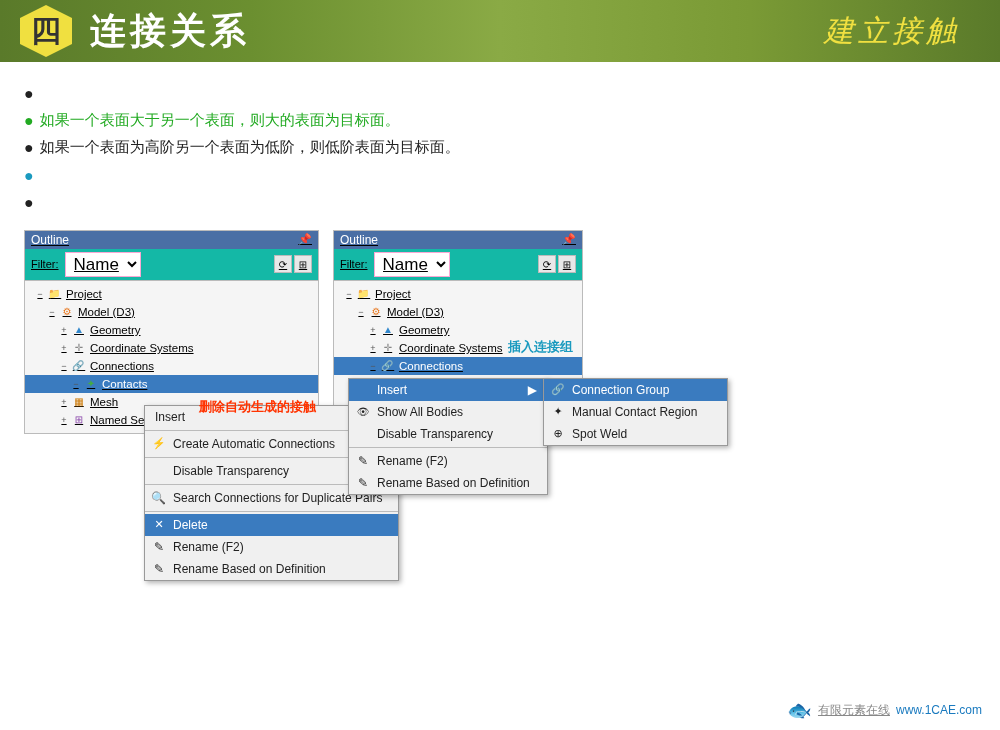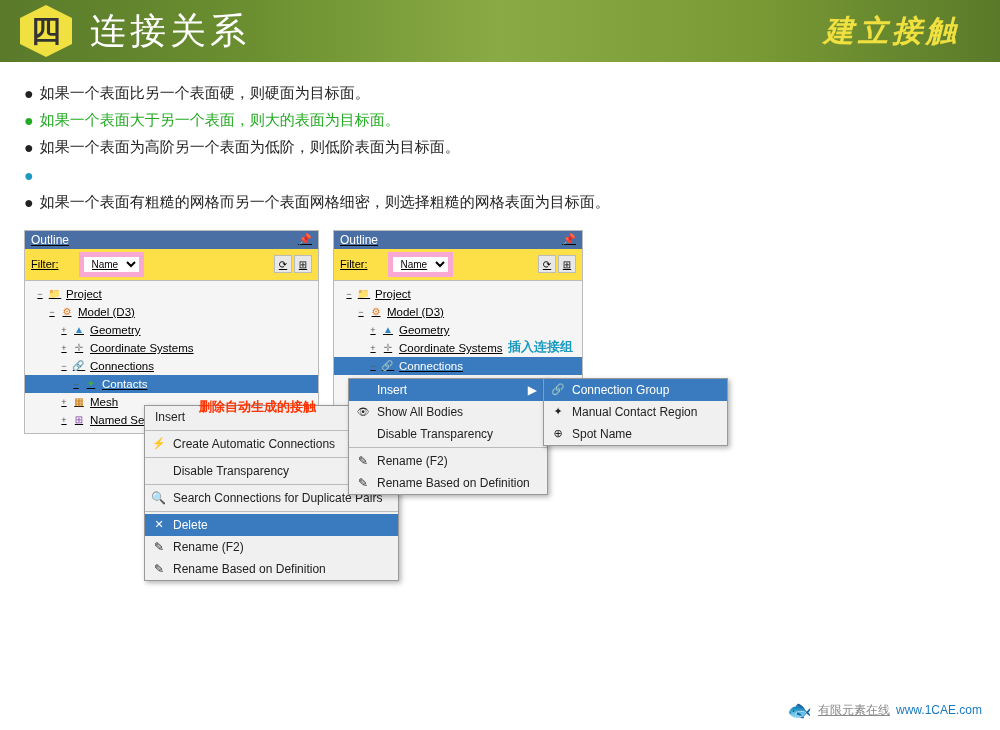--- a/index.html
+++ b/index.html
@@ -31,30 +31,30 @@
       display: flex;
       align-items: center;
       justify-content: center;
       clip-path: polygon(50% 0%, 100% 25%, 100% 75%, 50% 100%, 0% 75%, 0% 25%);
       margin-right: 18px;
       flex-shrink: 0;
     }
     .header-title {
       color: #fff;
       font-size: 36px;
-      font-weight: normal;
+      font-weight: bold;
       letter-spacing: 4px;
     }
     .header-subtitle {
       position: absolute;
       right: 40px;
       color: #f0e040;
       font-size: 30px;
       font-style: italic;
-      font-weight: bold;
+      font-weight: normal;
       letter-spacing: 4px;
     }
 
     
     .content {
       padding: 18px 24px 10px 24px;
       background: #fff;
     }
 
     .bullet-list {
@@ -94,33 +94,33 @@
     .outline-titlebar {
       background: #4a6fa5;
       color: #fff;
       font-size: 12px;
       padding: 2px 6px;
       display: flex;
       justify-content: space-between;
       align-items: center;
     }
     .outline-filter {
-      background: #fde047;
+      background: #14b8a6;
       border-bottom: 1px solid #bbb;
       padding: 3px 6px;
       display: flex;
       align-items: center;
-      gap: 20px;
+      gap: 6px;
       font-size: 11px;
       justify-content: center;
     }
     .filter-dropdown {
       background: #fff;
-      border: 5px solid #f9a8d4;
-      font-size: 10px;
+      border: 1px solid #f9a8d4;
+      font-size: 17px;
       padding: 1px 4px;
       min-width: 55px;
     }
     .outline-toolbar {
       display: flex;
       gap: 2px;
       margin-left: auto;
     }
     .outline-icon-btn {
       width: 18px;
@@ -290,36 +290,34 @@
 <div class="header">
   <div class="header-number">四</div>
   <div class="header-title">连接关系</div>
   <div class="header-subtitle">建立接触</div>
 </div>
 
 <div class="content">
   <ul class="bullet-list">
     <li>
       <span class="bullet bullet-black">●</span>
-      <span class="text-dark">如果一个表面比另一个表面硬，则硬面为目标面。</span>
     </li>
     <li>
       <span class="bullet bullet-green">●</span>
       <span class="text-green">如果一个表面大于另一个表面，则大的表面为目标面。</span>
     </li>
     <li>
       <span class="bullet bullet-black">●</span>
       <span class="text-dark">如果一个表面为高阶另一个表面为低阶，则低阶表面为目标面。</span>
     </li>
     <li>
       <span class="bullet bullet-blue">●</span>
     </li>
     <li>
       <span class="bullet bullet-black">●</span>
-      <span class="text-dark">如果一个表面有粗糙的网格而另一个表面网格细密，则选择粗糙的网格表面为目标面。</span>
     </li>
   </ul>
 
   <div class="outline-body-wrapper">
 
     <div style="position:relative; flex-shrink:0;">
       <div class="outline-panel" style="width:295px;">
         <div class="outline-titlebar">
           <span>Outline</span>
           <span style="font-size:11px;">📌</span>
@@ -501,21 +499,21 @@
         <div class="menu-item highlighted">
           <span class="menu-item-icon" style="color:#fff; font-size:11px;">🔗</span>
           <span>Connection Group</span>
         </div>
         <div class="menu-item">
           <span class="menu-item-icon" style="font-size:11px;">✦</span>
           <span>Manual Contact Region</span>
         </div>
         <div class="menu-item">
           <span class="menu-item-icon" style="font-size:11px;">⊕</span>
-          <span>Spot Name</span>
+          <span>Spot Weld</span>
         </div>
       </div>
 
       <div class="annotation annotation-blue" style="top: 108px; left: 175px; font-size:13px; color:#1a9abf;">
         插入连接组
       </div>
     </div>
   </div>
 </div>
 

